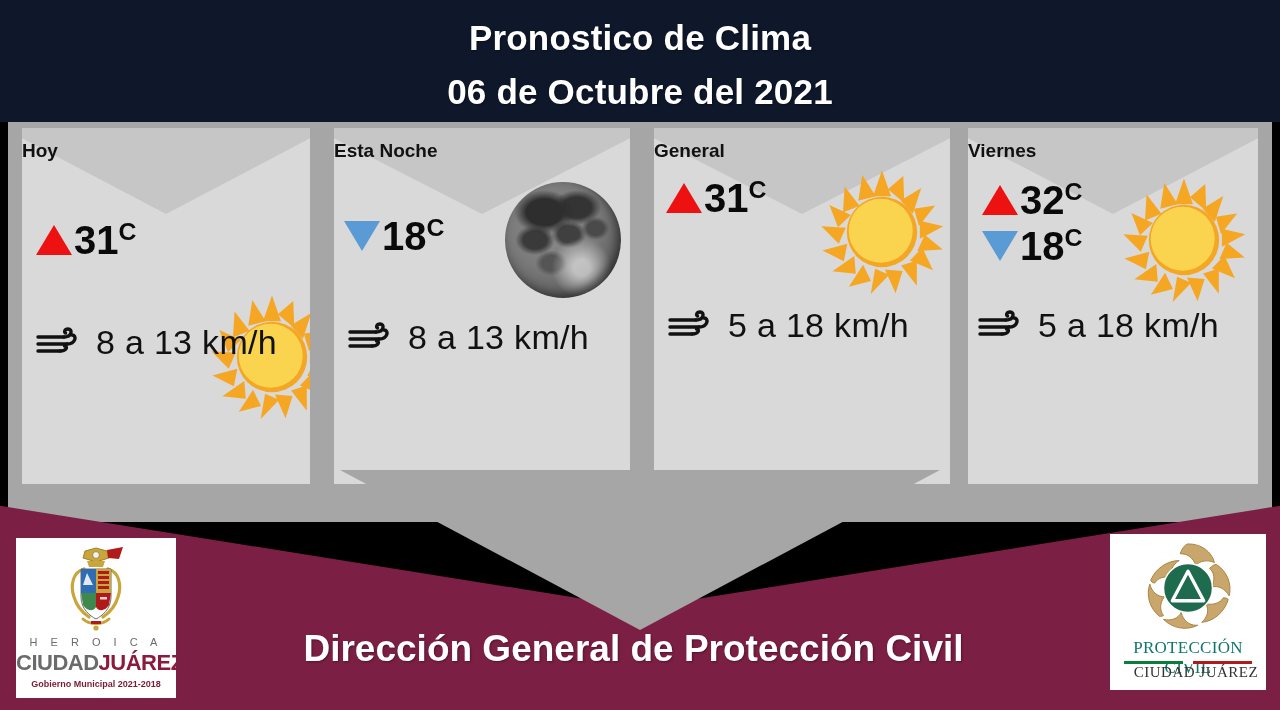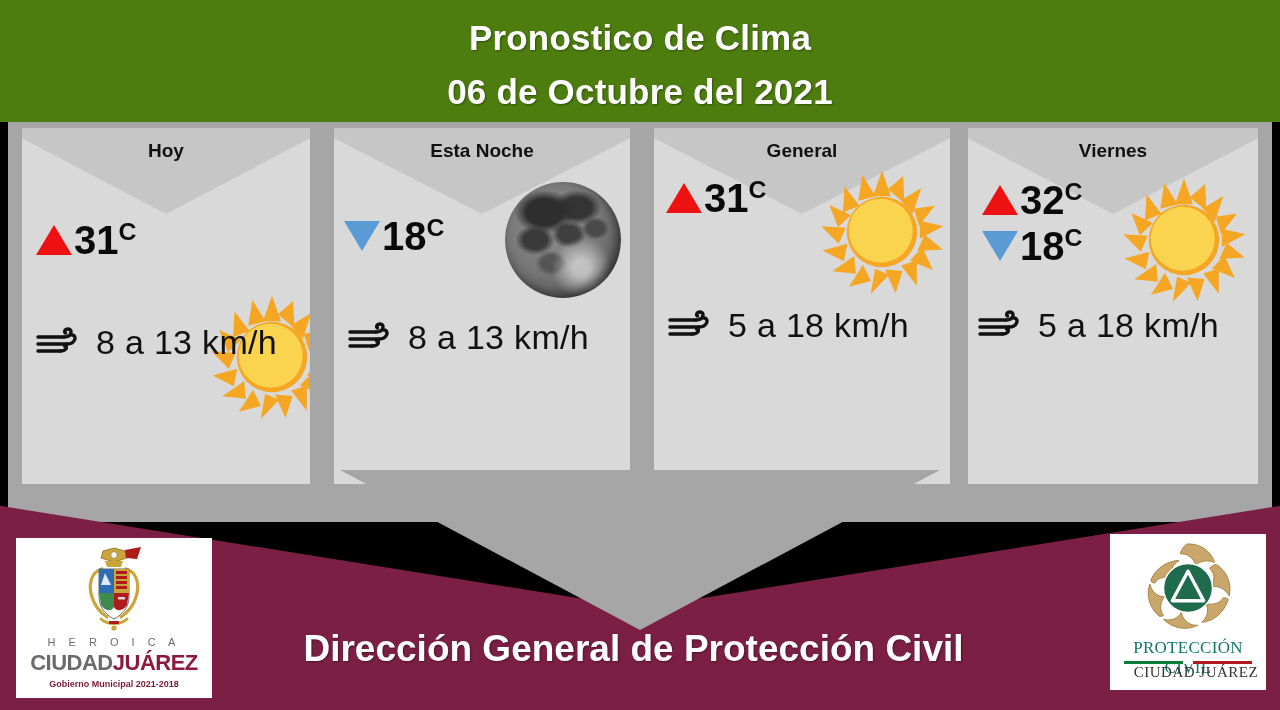--- a/index.html
+++ b/index.html
@@ -14,21 +14,21 @@
     overflow: hidden;
     background: #000000;
     font-family: "Liberation Sans", sans-serif;
   }
 
   
   .header-band {
     position: absolute;
     left: 0; top: 0;
     width: 1280px; height: 122px;
-    background: #4d7c0f;
+    background: #0f172a;
     z-index: 2;
   }
   .header-title {
     position: absolute;
     left: 0; right: 0;
     text-align: center;
     color: #ffffff;
     font-weight: bold;
     letter-spacing: 0.2px;
     text-shadow: 1px 1px 2px rgba(0,0,0,0.35);
@@ -65,21 +65,20 @@
     left: 0; top: 0;
     width: 100%;
     height: 86px;
     background: #C6C6C6;
     clip-path: polygon(0 0, 100% 0, 100% 12%, 50% 100%, 0 12%);
   }
   .card-day {
     position: absolute;
     left: 0; right: 0;
     top: 12px;
-    text-align: center;
     font-size: 19px;
     font-weight: bold;
     color: #111111;
     z-index: 4;
     white-space: nowrap;
   }
 
   
   .temps {
     position: absolute;
@@ -183,21 +182,21 @@
     white-space: nowrap;
   }
 
   
   .logo-box {
     position: absolute;
     background: #ffffff;
     z-index: 7;
     overflow: hidden;
   }
-  #logo-juarez { left: 16px; top: 538px; width: 196px; height: 160px; }
+  #logo-juarez { left: 16px; top: 538px; width: 160px; height: 160px; }
   #logo-pc     { left: 1110px; top: 534px; width: 156px; height: 156px; }
 
   .shield-wrap {
     position: absolute;
     left: 0; right: 0; top: 6px;
     height: 88px;
     display: flex; align-items: center; justify-content: center;
   }
   .jz-heroica {
     position: absolute; left: 0; right: 0; top: 98px;

